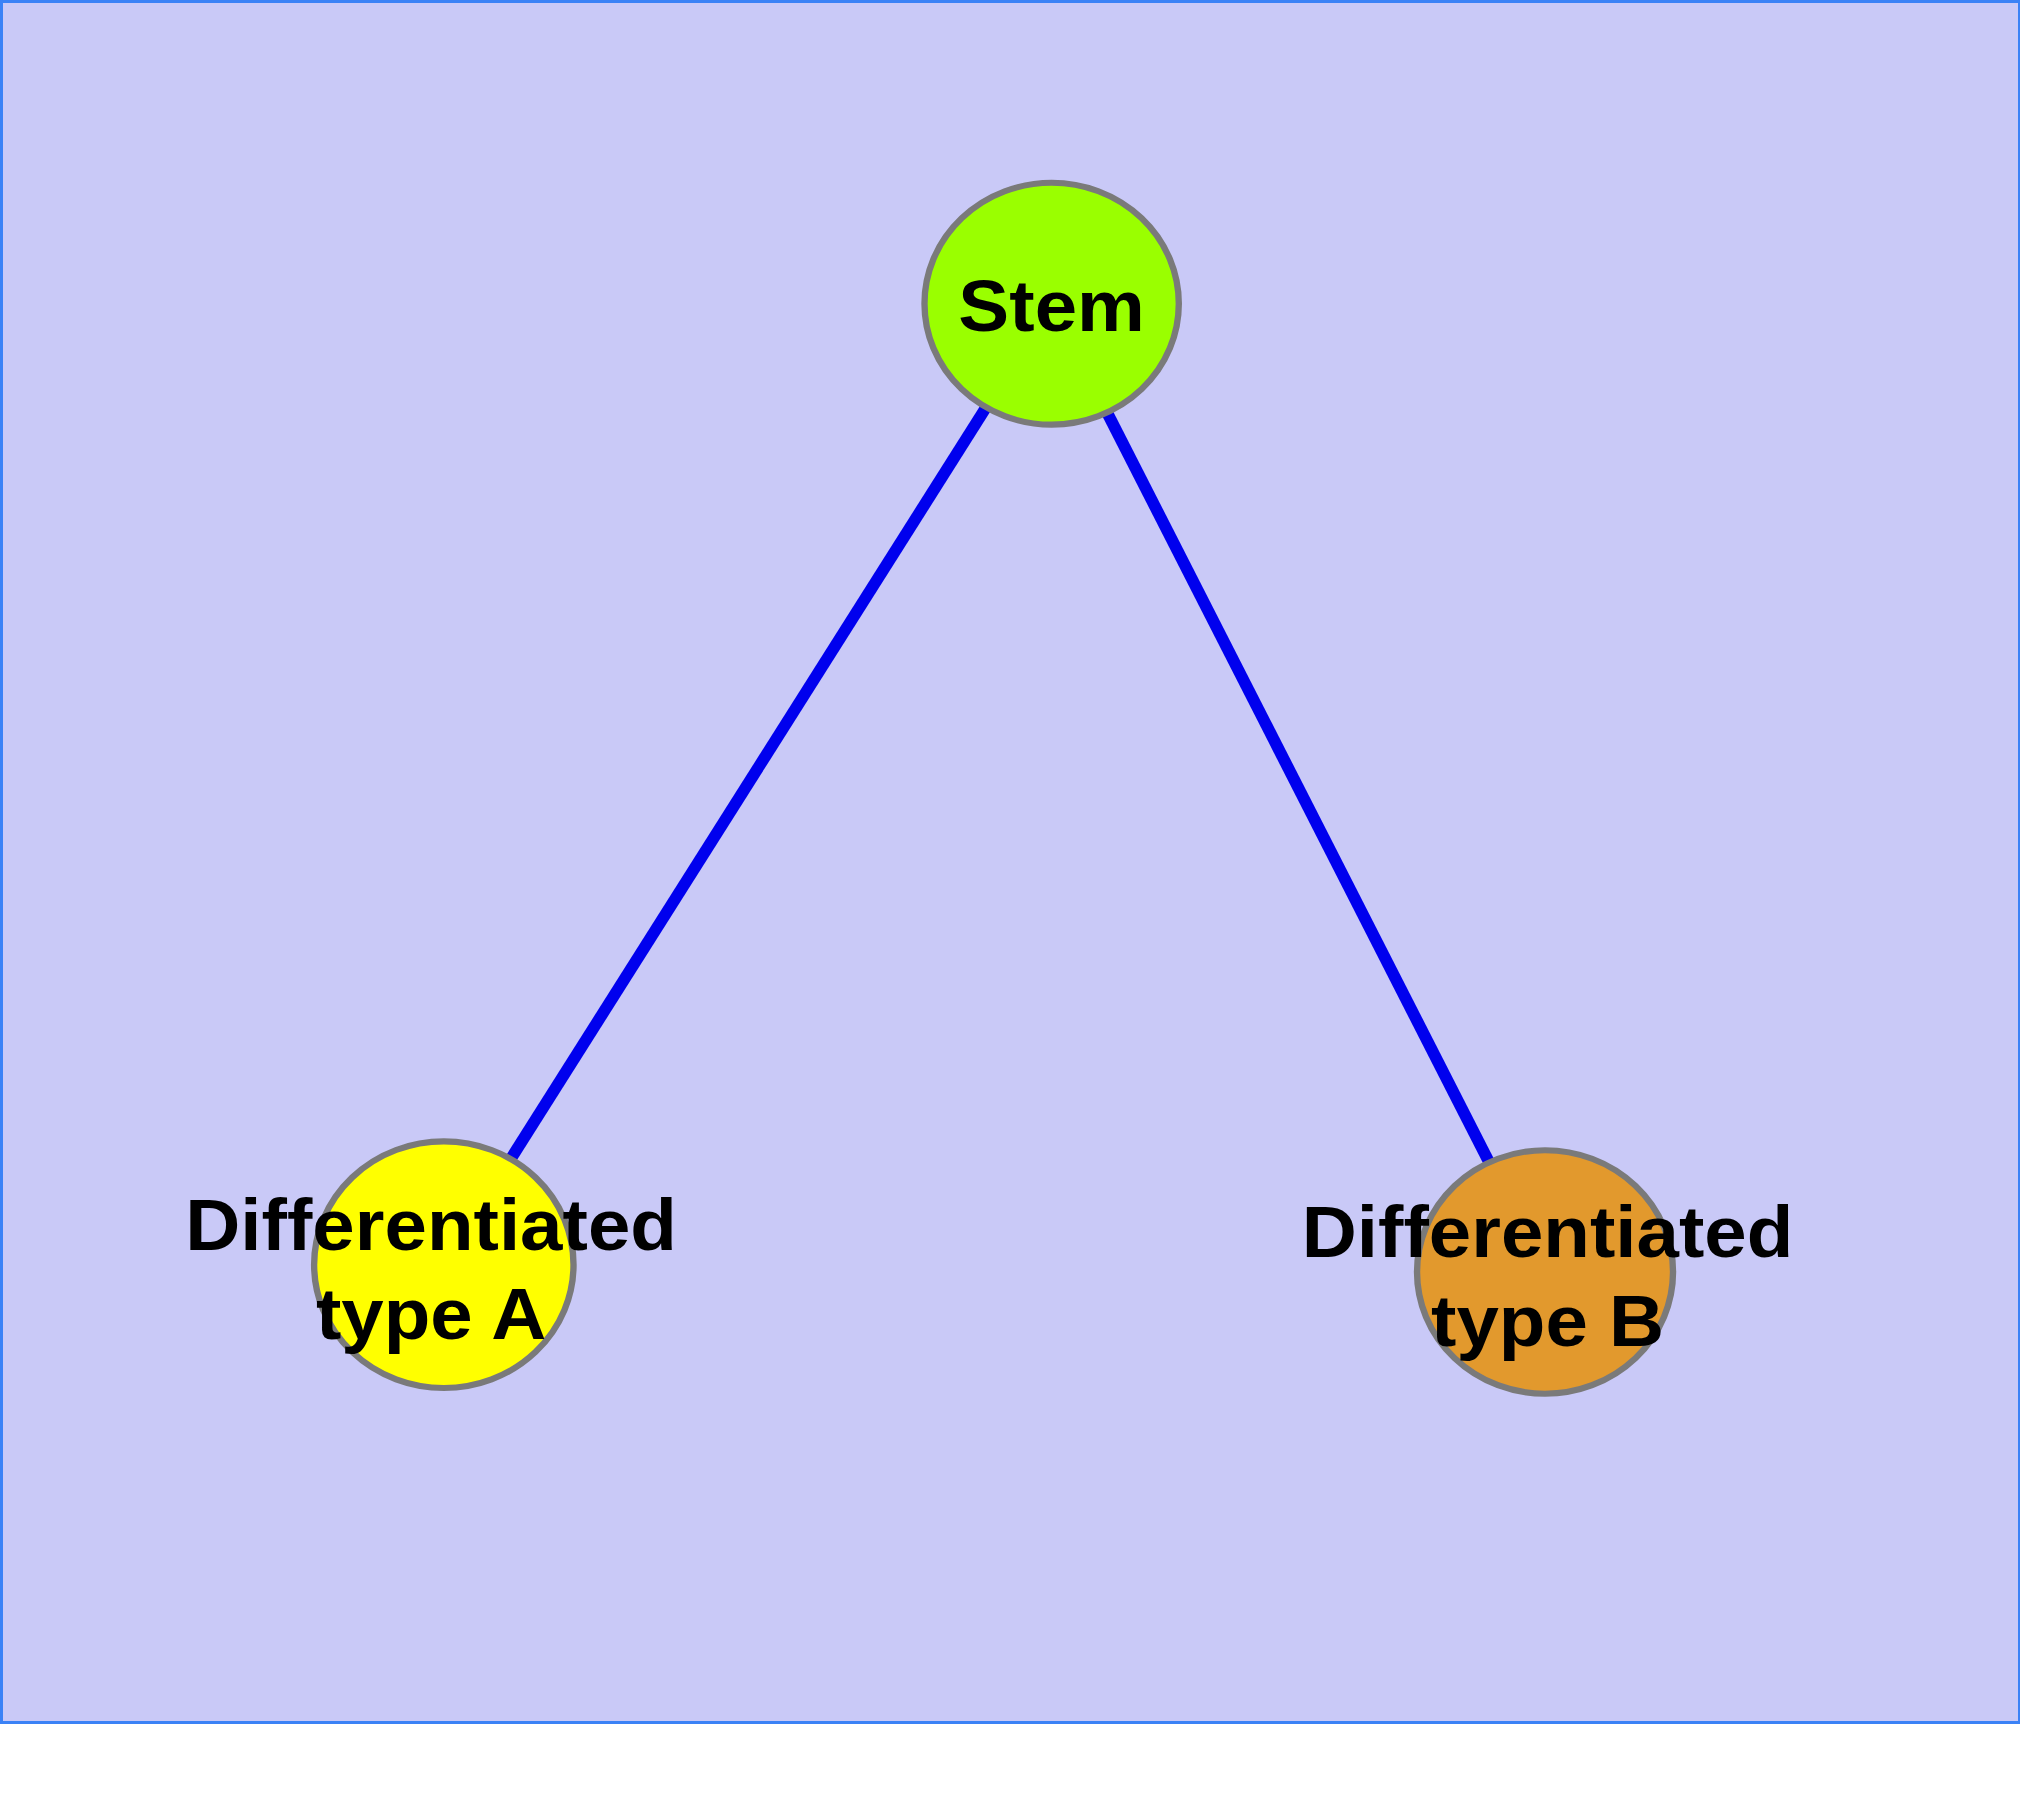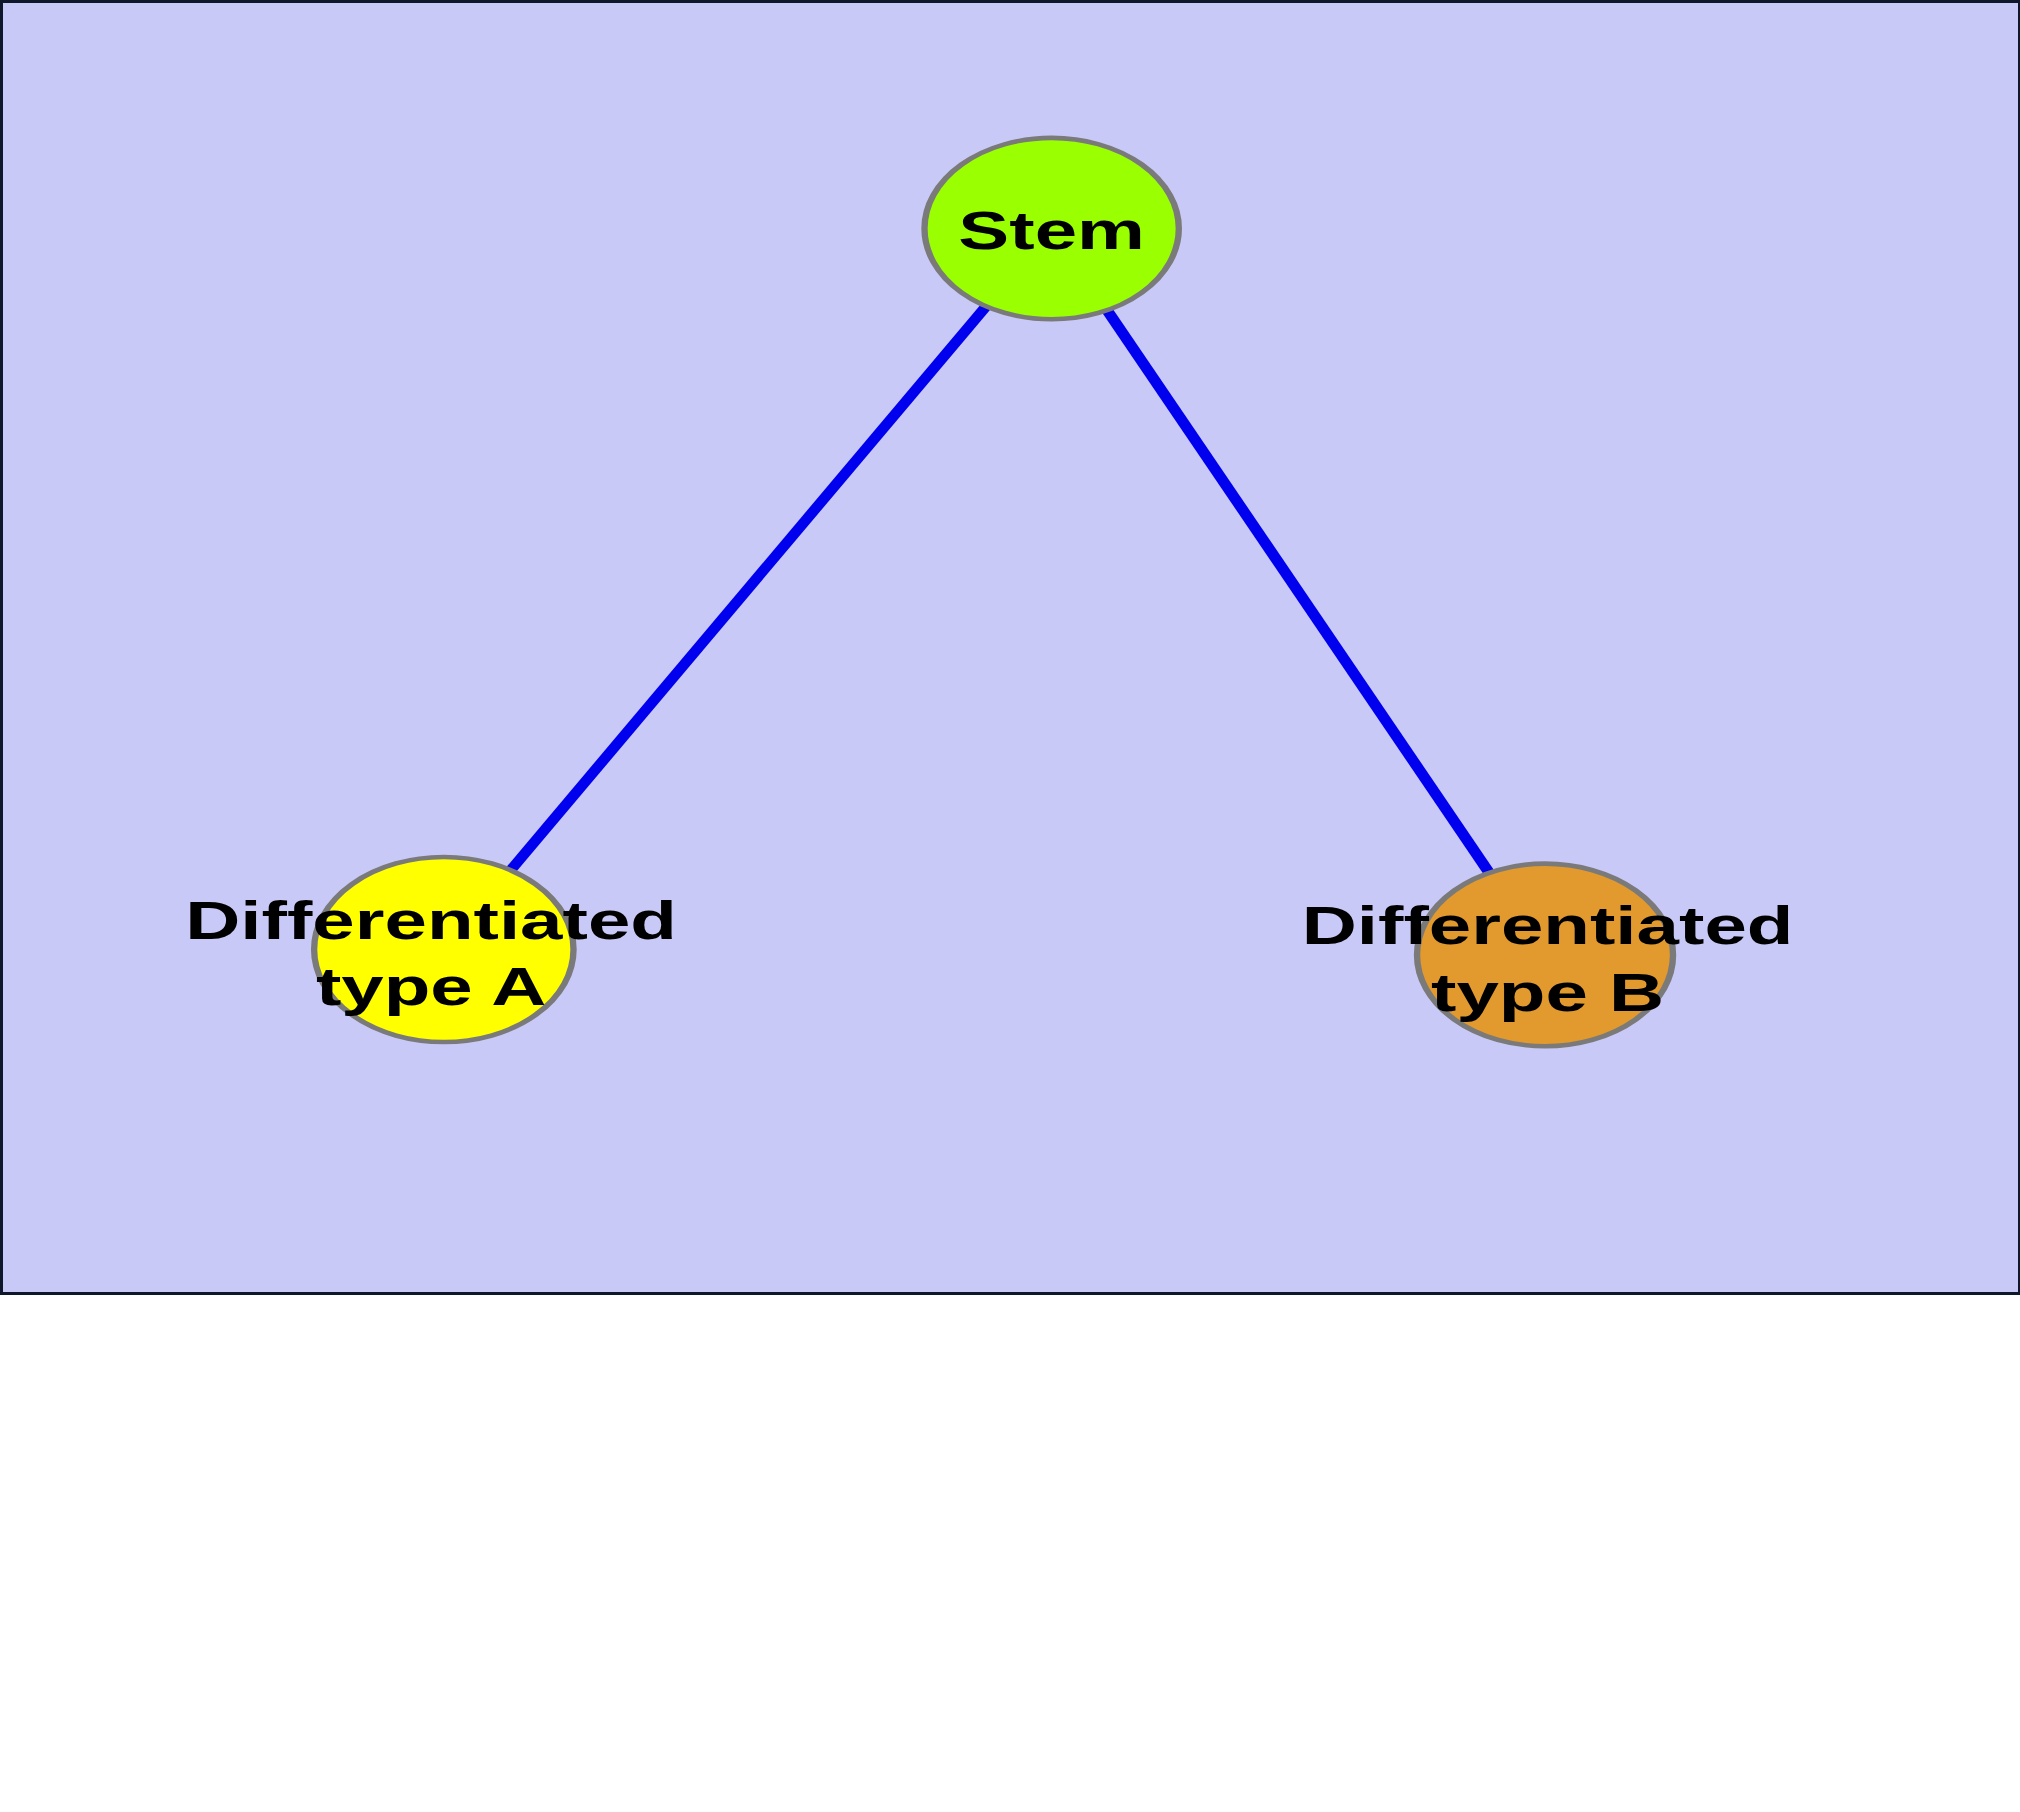--- a/index.html
+++ b/index.html
@@ -7,22 +7,22 @@
     padding: 0;
     background: #ffffff;
     width: 2021px;
     height: 1812px;
     overflow: hidden;
     font-family: "Liberation Sans", sans-serif;
   }
   .page {
     position: relative;
     width: 2021px;
-    height: 1295px;
-    background: #0f172a;
+    height: 1724px;
+    background: #3b82f6;
   }
   .panel {
     position: absolute;
     left: 3.4px;
     top: 3.4px;
     right: 3.4px;
     bottom: 3.4px;
   }
   svg {
     display: block;

